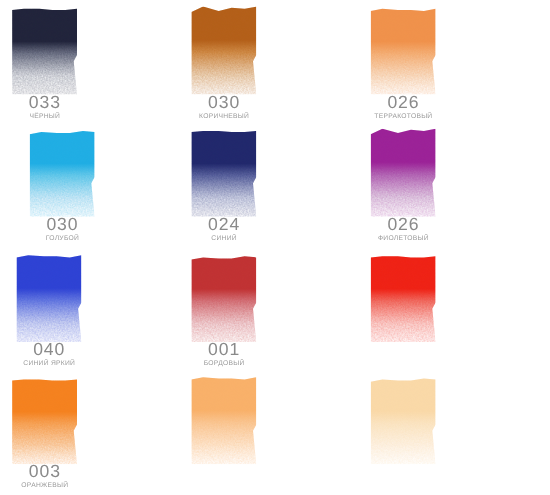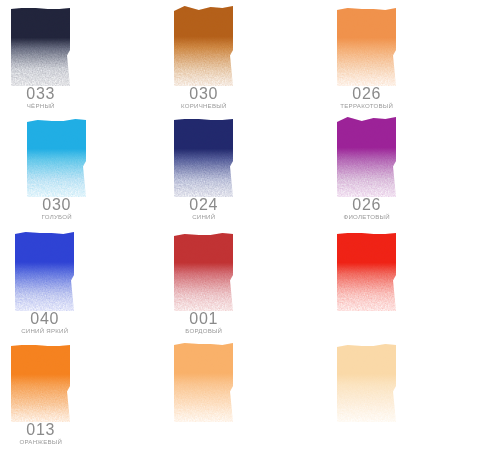--- a/index.html
+++ b/index.html
@@ -435,21 +435,21 @@
               <g filter="url(#grain)" opacity="0.55">
                 <path d="M0,4 L10.62,3 L24.779999999999998,3 L36.58,4 L48.379999999999995,4 L59,3 L59,44 L56,49.6 L59,80 L0,80 Z" fill="url(#g18m)"></path>
               </g>
               <g filter="url(#grain2)" opacity="0.35">
                 <path d="M0,4 L10.62,3 L24.779999999999998,3 L36.58,4 L48.379999999999995,4 L59,3 L59,44 L56,49.6 L59,80 L0,80 Z" fill="#f58220"></path>
               </g>
             </svg>
           </div>
         </div>
         <div class="labels">
-          <span class="code">013</span>
+          <span class="code">003</span>
           <span class="name">ОРАНЖЕВЫЙ</span>
         </div>
       </div>
       <div class="cell" style="left: 81.5px;">
         <div class="swatch-wrap">
           <div class="swatch">
             <svg viewBox="0 0 59 80" preserveAspectRatio="none">
               <defs>
                 <linearGradient id="g19" x1="0" y1="0" x2="0" y2="1">
                   <stop offset="0%" stop-color="#f9b16a"></stop>

